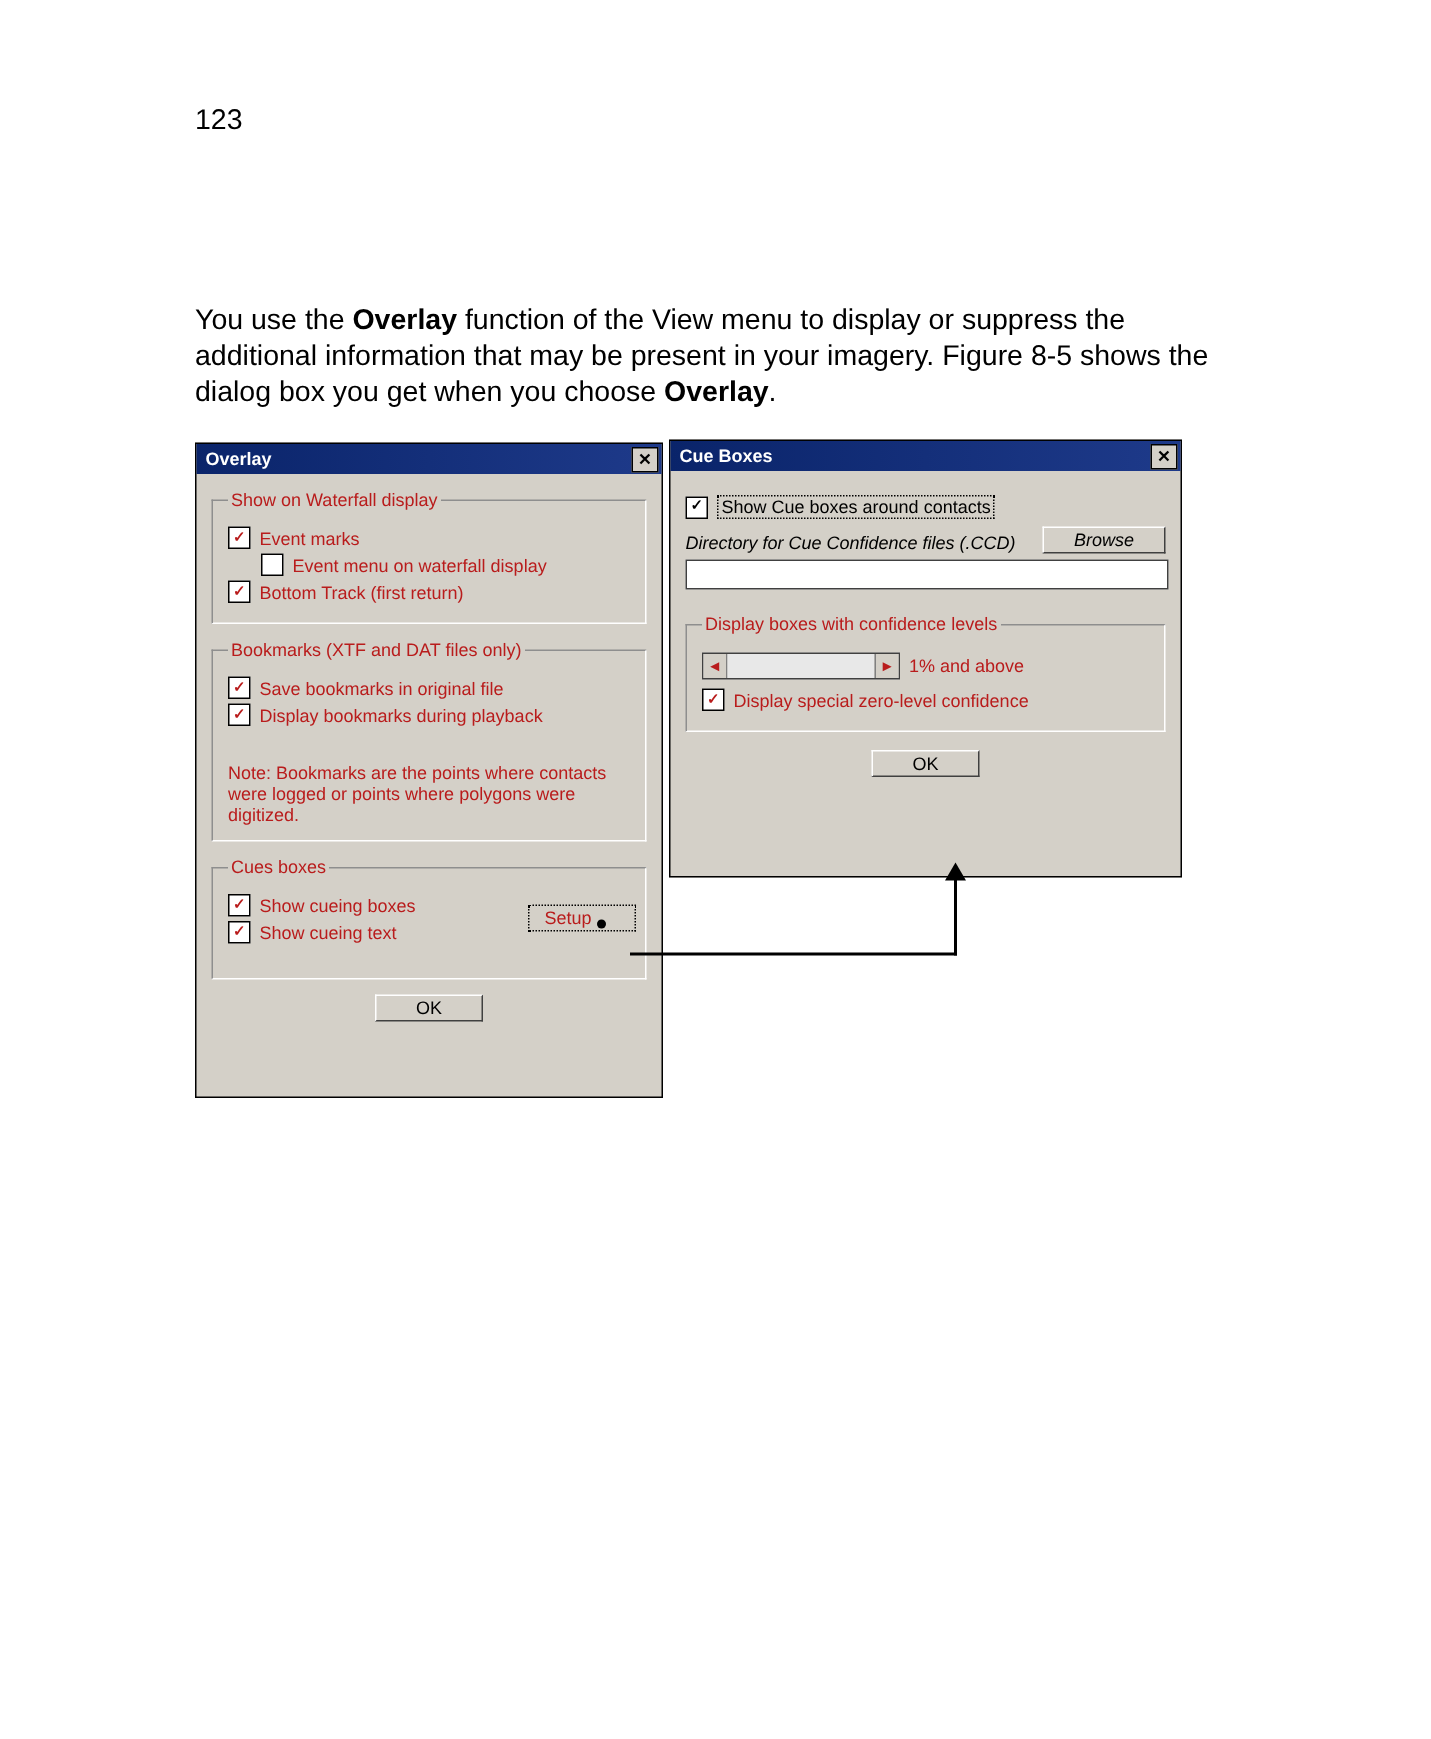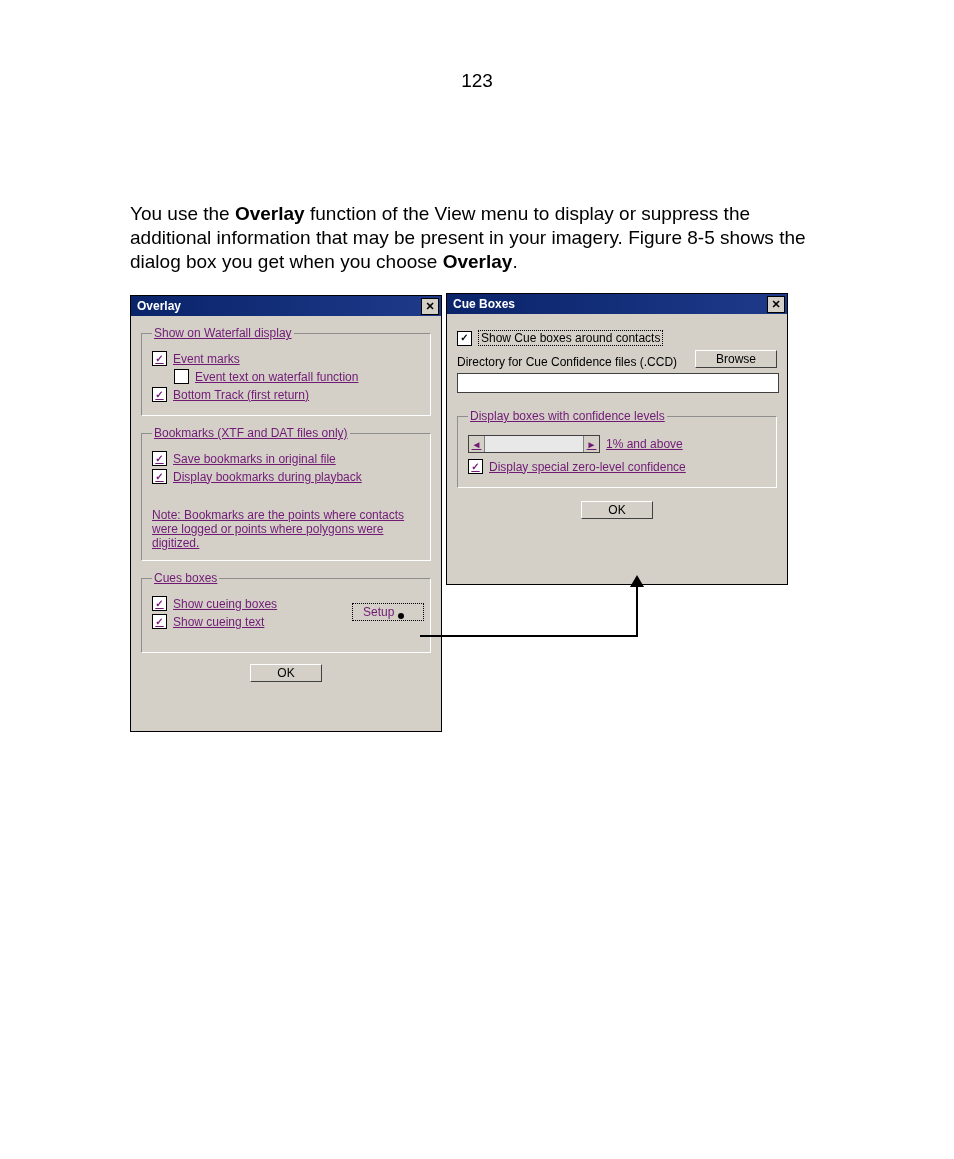--- a/index.html
+++ b/index.html
@@ -8,21 +8,21 @@
     font-family: Arial, Helvetica, sans-serif;
     color: #000;
     width: 954px;
     height: 1159px;
     position: relative;
   }
   .page {
     padding: 70px 130px 70px 130px;
   }
   .pageno {
-    text-align: center;
+    text-align: left;
     font-size: 19px;
     margin-bottom: 110px;
   }
   .body-text {
     font-size: 19px;
     line-height: 1.25;
     margin-bottom: 22px;
   }
   .dialogs-wrap {
     position: relative;
@@ -74,22 +74,21 @@
   .dialog-body {
     padding: 10px 10px 6px 10px;
   }
   fieldset {
     border: 1px solid #8e8e8e;
     border-right-color:#fff;
     border-bottom-color:#fff;
     margin: 0 0 10px 0;
     padding: 8px 10px 10px 10px;
     font-size: 12px;
-    color: #701a75;
-    text-decoration: underline;
+    color: #b91c1c;
   }
   legend {
     font-size: 12px;
     padding: 0 2px;
   }
   .chk-row {
     display: flex;
     align-items: center;
     margin: 3px 0;
     font-size: 12px;
@@ -126,23 +125,24 @@
   .ok-row {
     text-align: center;
     margin-top: 4px;
   }
   .dirlabel {
     font-size: 12px;
     margin-top: 6px;
   }
   .dir-row {
     display: flex;
-    align-items: center;
+    align-items: flex-end;
     justify-content: space-between;
     margin-top: 0;
+    font-style: italic;
   }
   .text-input {
     height: 18px;
     background: #fff;
     border: 1px solid #404040;
     width: 100%;
     margin-top: 4px;
   }
   .scroll-row {
     display: flex;
@@ -219,21 +219,21 @@
       </div>
       <div class="dialog-body">
         <fieldset>
           <legend>Show on Waterfall display</legend>
           <div class="chk-row">
             <span class="chk">✓</span>
             <span>Event marks</span>
           </div>
           <div class="chk-row" style="margin-left:22px;">
             <span class="chk"></span>
-            <span>Event text on waterfall function</span>
+            <span>Event menu on waterfall display</span>
           </div>
           <div class="chk-row">
             <span class="chk">✓</span>
             <span>Bottom Track (first return)</span>
           </div>
         </fieldset>
 
         <fieldset>
           <legend>Bookmarks (XTF and DAT files only)</legend>
           <div class="chk-row">

